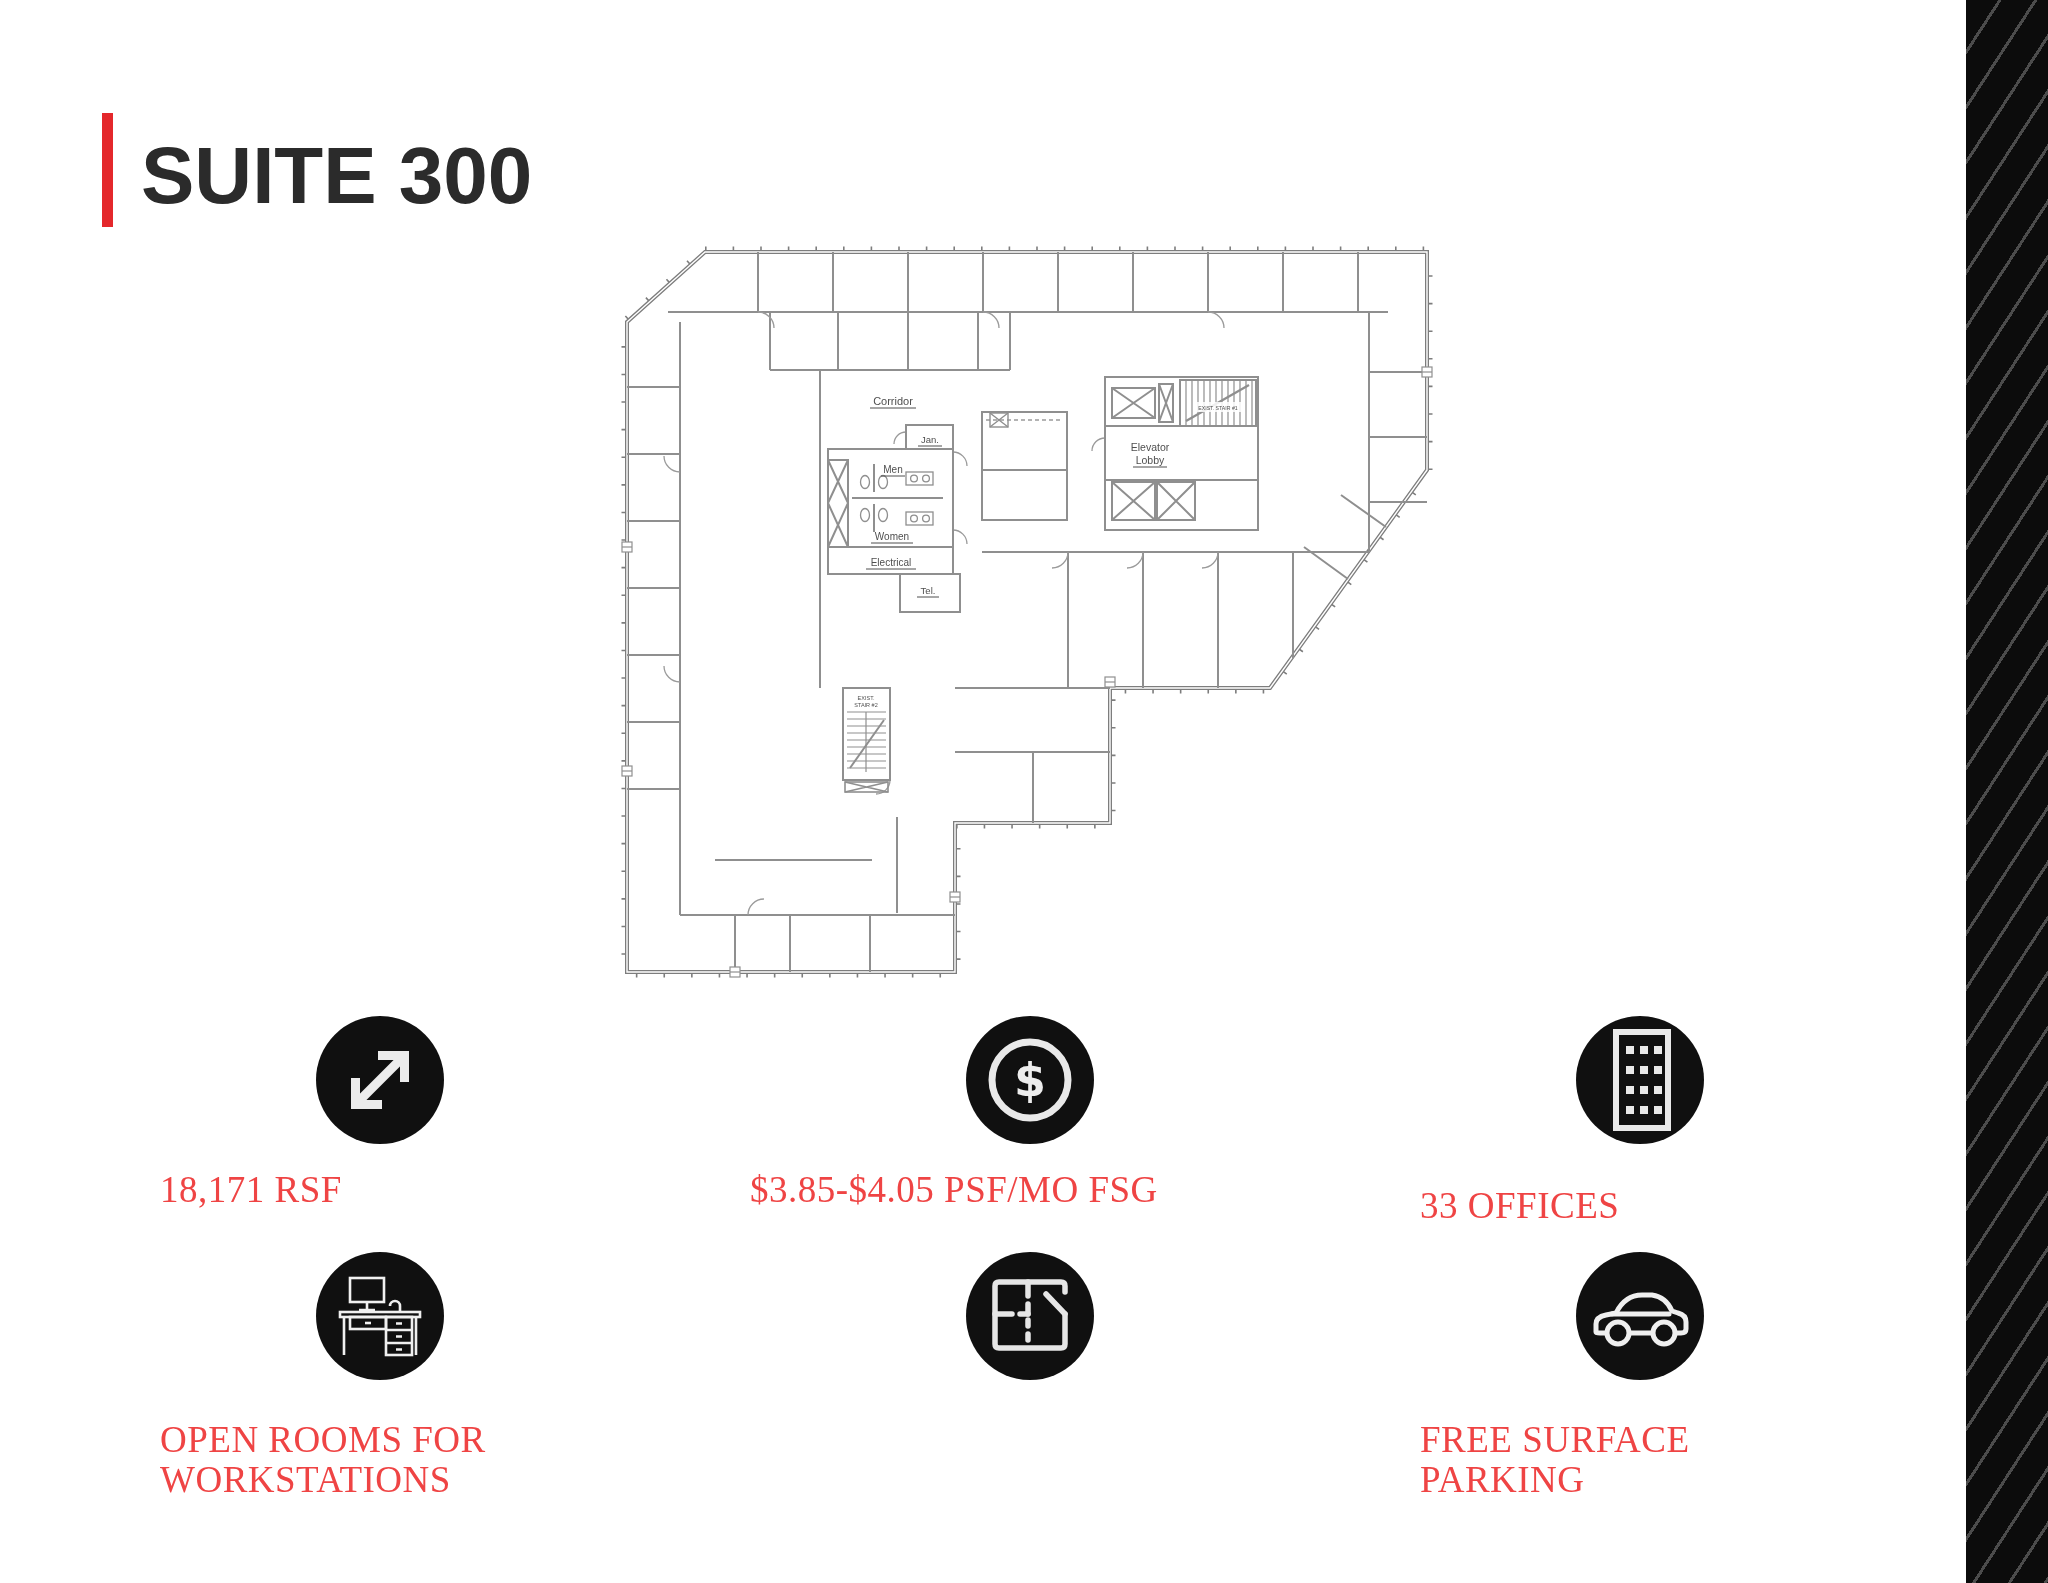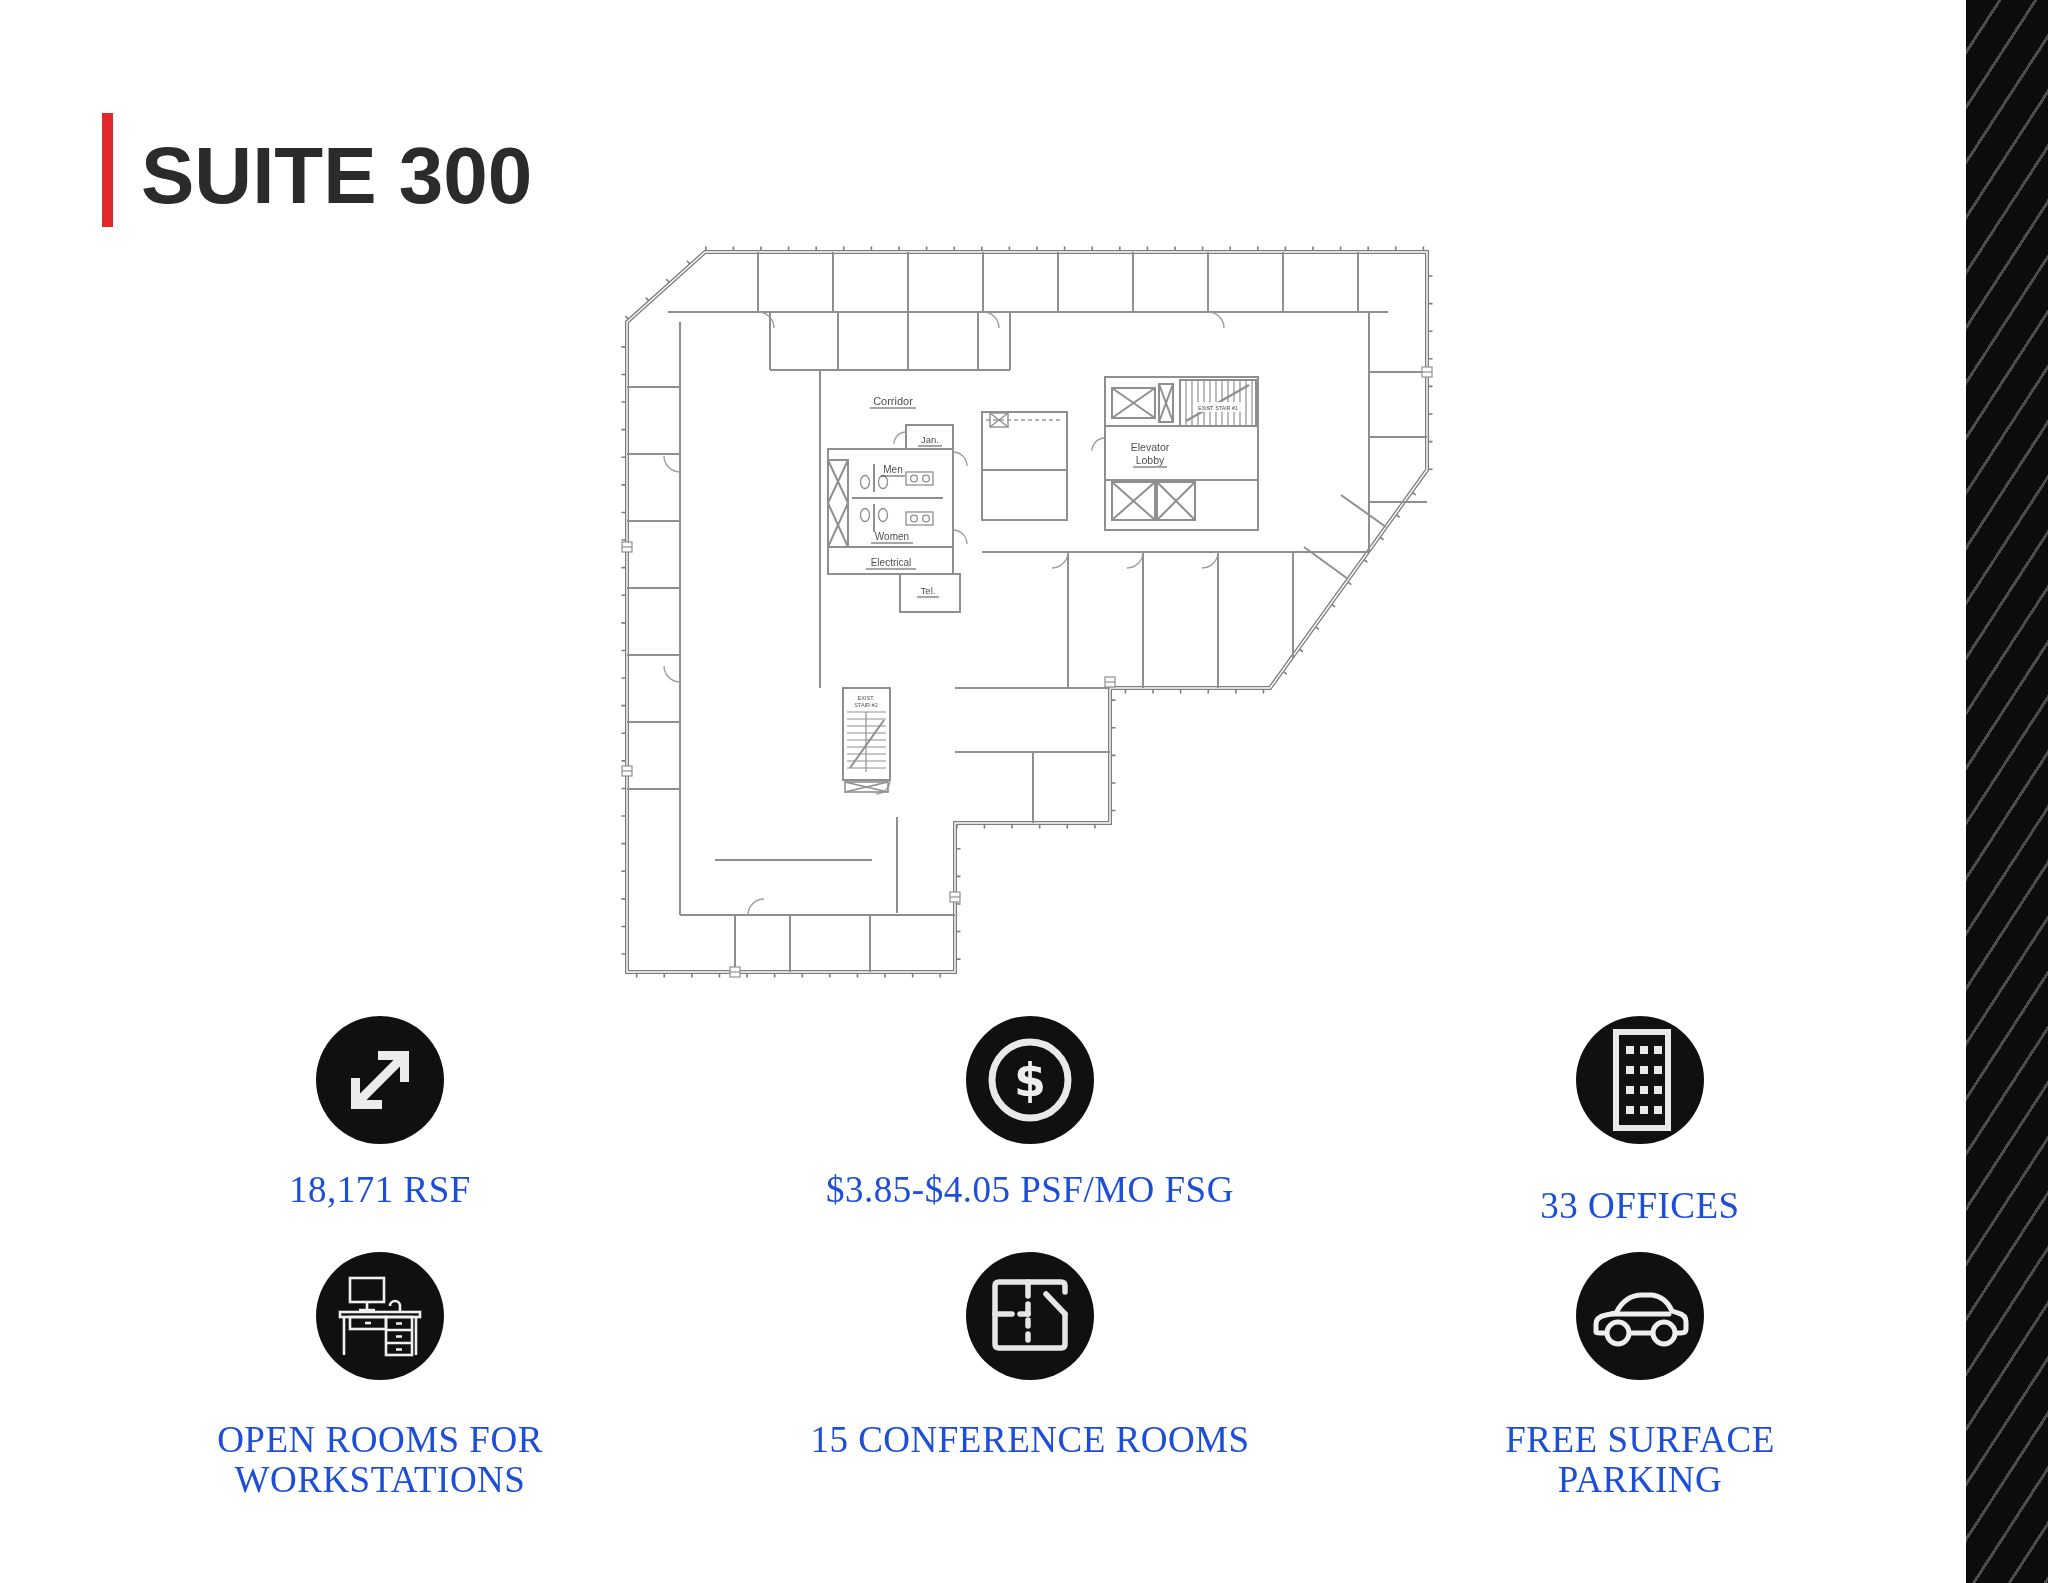--- a/index.html
+++ b/index.html
@@ -10,22 +10,22 @@
   #page-title{position:absolute;left:141px;top:130px;font-size:80px;font-weight:700;
       color:#2b2b2b;letter-spacing:0px;font-family:Liberation Sans, sans-serif;}
   
   #stripe-band{position:absolute;left:1966px;top:0;width:82px;height:1583px;
       background:repeating-linear-gradient(123deg,#0c0c0c 0px,#0c0c0c 27px,#4c4c4c 27px,#4c4c4c 30px);}
   
   #floorplan{position:absolute;left:608px;top:242px;width:840px;height:740px;}
   .fp-label{font-family:"Liberation Sans",sans-serif;fill:#4f4f4f;}
   
   .feat-icon{position:absolute;width:128px;height:128px;}
-  .feat-label{position:absolute;text-align:center;font-family:"Liberation Serif",serif;
-      font-size:37px;line-height:40px;color:#1d4ed8;letter-spacing:0.5px;}
+  .feat-label{position:absolute;font-family:"Liberation Serif",serif;
+      font-size:37px;line-height:40px;color:#ef4444;letter-spacing:0.5px;}
 </style>
 </head>
 <body>
 
 <div id="page">
 
   <div id="accent-bar" style="background-color: rgb(228, 39, 43);"></div>
   <div id="page-title">SUITE 300</div>
 
   <div id="stripe-band"></div>
@@ -223,21 +223,20 @@
   <svg class="feat-icon" style="left:966px;top:1252px;" viewBox="0 0 128 128">
     <circle cx="64" cy="64" r="64" fill="#101010"></circle>
     <g stroke="#e6e6e6" stroke-width="5.5" fill="none" stroke-linejoin="round" stroke-linecap="round">
       <path d="M99,62 V92 Q99,96 95,96 H33 Q29,96 29,92 V34 Q29,30 33,30 H95 Q99,30 99,34 V40"></path>
       <path d="M99,62 L80,42"></path>
       <path d="M62,30 V44 M62,52 V62"></path>
       <path d="M29,62 H46 M54,62 H62"></path>
       <path d="M62,68 V74 M62,82 V88"></path>
     </g>
   </svg>
-  <div class="feat-label" style="left:750px;top:1420px;width:560px;">15 CONFERENCE ROOMS</div>
 
   <svg class="feat-icon" style="left:1576px;top:1252px;" viewBox="0 0 128 128">
     <circle cx="64" cy="64" r="64" fill="#101010"></circle>
     <g stroke="#efefef" stroke-width="5" fill="none" stroke-linejoin="round" stroke-linecap="round">
       <path d="M20,80 V72 Q20,65 30,63 L40,61 Q49,43 66,43 H76 Q90,45 96,59 L102,61 Q110,63 110,70 V77 Q110,81 105,81 H24 Q20,81 20,80 Z"></path>
       <path d="M36,62 H93"></path>
     </g>
     <circle cx="42" cy="81" r="11" fill="#101010" stroke="#efefef" stroke-width="5"></circle>
     <circle cx="88" cy="81" r="11" fill="#101010" stroke="#efefef" stroke-width="5"></circle>
   </svg>

